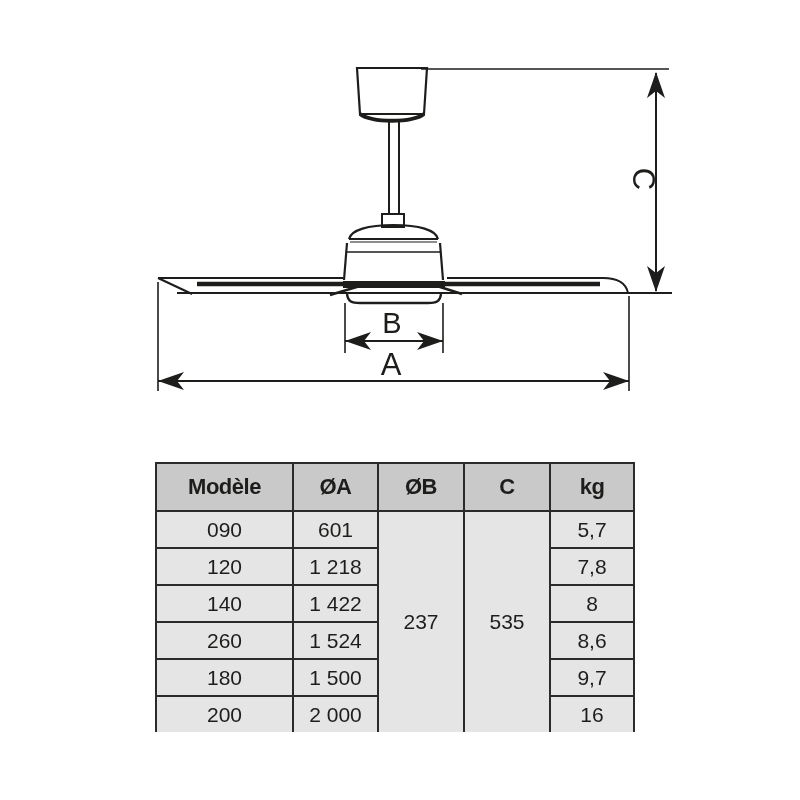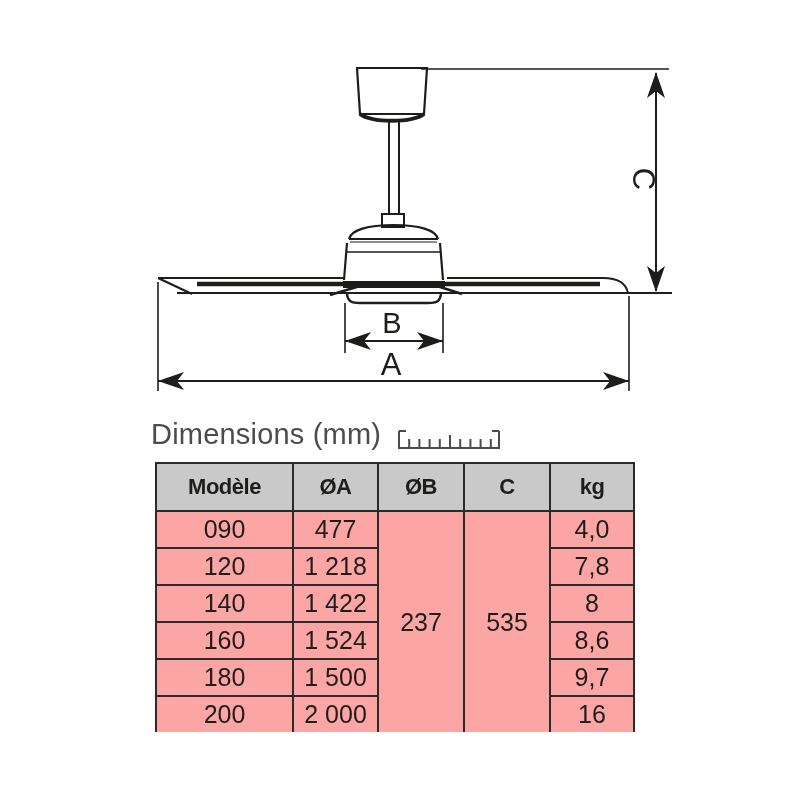--- a/index.html
+++ b/index.html
@@ -11,21 +11,21 @@
 
   
   .section-row{position:absolute;left:151px;top:419px;display:flex;align-items:flex-end;}
   .section-title{margin:0;font-size:29px;font-weight:400;color:#4c4c4c;letter-spacing:0.2px;line-height:1.1;}
   .ruler{margin-left:16px;margin-bottom:1px;}
 
   
   .dim-table{position:absolute;left:155px;top:462px;border-collapse:collapse;table-layout:fixed;color:#1d1d1b;}
   .dim-table th,.dim-table td{border:2px solid #2b2b2b;text-align:center;padding:0;}
   .dim-table th{background:#c9c9c9;height:46px;font-size:22px;font-weight:700;letter-spacing:-0.5px;}
-  .dim-table td{height:35px;font-size:25px;background:#fca5a5;}
+  .dim-table td{height:35px;font-size:21px;background:#e5e5e5;}
   .dim-table tbody tr:last-child td{border-bottom:none;text-align:center;}
   .dim-table td.merged{border-bottom:none;}
 </style>
 </head>
 <body>
 
 <div class="page">
 
   <svg class="diagram" width="800" height="420" viewBox="0 0 800 420">
     <g stroke="#1d1d1b" fill="none" stroke-linecap="butt">
@@ -85,39 +85,20 @@
         <polygon points="158,381 184,372 177,381 184,390" fill="#1d1d1b" stroke="none"></polygon>
         <polygon points="629,381 603,372 610,381 603,390" fill="#1d1d1b" stroke="none"></polygon>
       </g>
     </g>
 
     <text x="391" y="375" text-anchor="middle" font-size="31" fill="#1d1d1b" font-family="Liberation Sans, sans-serif">A</text>
     <text x="392" y="333" text-anchor="middle" font-size="29" fill="#1d1d1b" font-family="Liberation Sans, sans-serif">B</text>
     <text x="641" y="179" text-anchor="middle" dominant-baseline="middle" font-size="31" fill="#1d1d1b" font-family="Liberation Sans, sans-serif" transform="rotate(90 641 179)">C</text>
   </svg>
 
-  <div class="section-row">
-    <h2 class="section-title">Dimensions (mm)</h2>
-    <svg class="ruler" width="104" height="26" viewBox="0 0 104 26">
-      <g stroke="#4b4b4b" stroke-width="2" fill="none">
-        <path d="M1,24 L103,24"></path>
-        <path d="M2,7 L2,24 M2,7 L9,7"></path>
-        <path d="M102,7 L102,24 M102,7 L95,7"></path>
-        <path d="M12.2,15 L12.2,24"></path>
-        <path d="M22.4,15 L22.4,24"></path>
-        <path d="M32.6,15 L32.6,24"></path>
-        <path d="M42.8,15 L42.8,24"></path>
-        <path d="M53,11 L53,24"></path>
-        <path d="M63.2,15 L63.2,24"></path>
-        <path d="M73.4,15 L73.4,24"></path>
-        <path d="M83.6,15 L83.6,24"></path>
-        <path d="M93.8,15 L93.8,24"></path>
-      </g>
-    </svg>
-  </div>
 
   <table class="dim-table">
     <colgroup>
       <col style="width:137px">
         <col style="width:85px">
         <col style="width:86px">
       <col style="width:86px">
         <col style="width:84px">
     </colgroup>
     <thead>
@@ -125,37 +106,37 @@
         <th>Modèle</th>
         <th>ØA</th>
         <th>ØB</th>
         <th>C</th>
         <th>kg</th>
       </tr>
     </thead>
     <tbody>
       <tr>
         <td>090</td>
-        <td>477</td>
+        <td>601</td>
         <td class="merged" rowspan="6">237</td>
         <td class="merged" rowspan="6">535</td>
-        <td>4,0</td>
+        <td>5,7</td>
       </tr>
       <tr>
         <td>120</td>
         <td>1 218</td>
         <td>7,8</td>
       </tr>
       <tr>
         <td>140</td>
         <td>1 422</td>
         <td>8</td>
       </tr>
       <tr>
-        <td>160</td>
+        <td>260</td>
         <td>1 524</td>
         <td>8,6</td>
       </tr>
       <tr>
         <td>180</td>
         <td>1 500</td>
         <td>9,7</td>
       </tr>
       <tr>
         <td>200</td>

